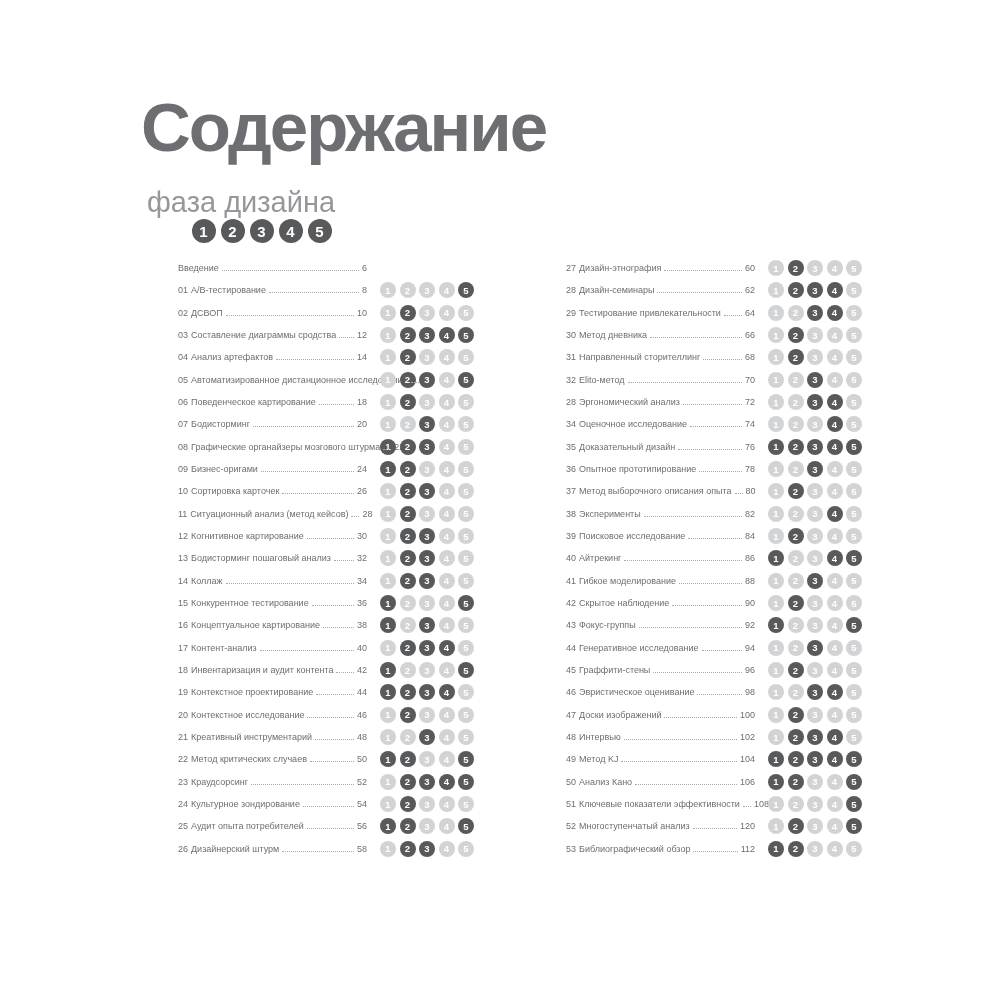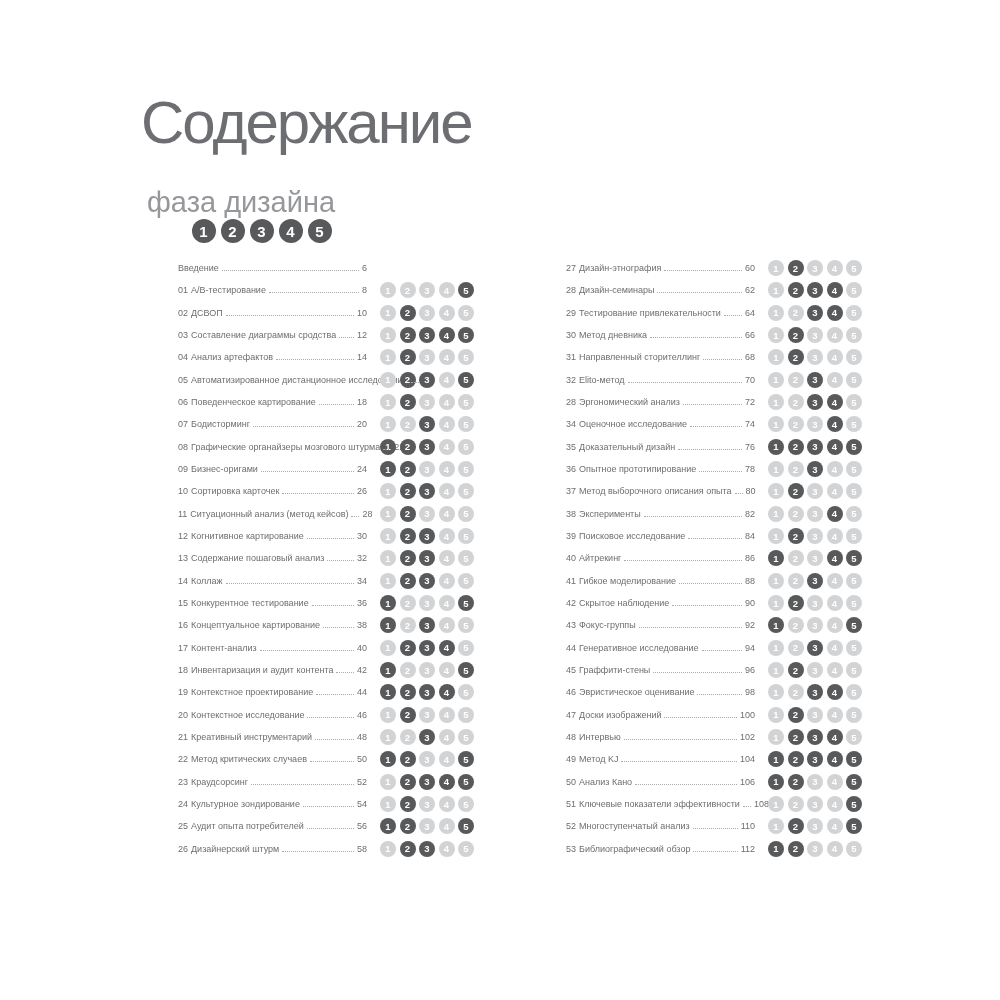--- a/index.html
+++ b/index.html
@@ -16,24 +16,24 @@
   html,body{width:1000px;height:1000px;}
   body{
     background:var(--background);
     font-family:"Liberation Sans","DejaVu Sans",sans-serif;
     overflow:hidden;
   }
   .page{position:relative;width:1000px;height:1000px;background:var(--background);}
 
   .page-title{
     position:absolute;left:141px;top:93px;
-    font-size:60px;line-height:1;
+    font-size:69px;line-height:1;
     color:var(--title);
     letter-spacing:-2px;
-    font-weight:400;
+    font-weight:700;
   }
   .subtitle-row{
     position:absolute;left:147px;top:186px;
     display:flex;align-items:center;flex-direction:column;
   }
   .page-subtitle{
     font-size:29px;color:var(--subtitle);
     letter-spacing:0px;
   }
   .legend-circles{
@@ -281,21 +281,21 @@
             <span class="phase-dot">1</span>
             <span class="phase-dot filled">2</span>
             <span class="phase-dot filled">3</span>
             <span class="phase-dot">4</span>
             <span class="phase-dot">5</span>
           </span>
         </div>
         <div class="toc-row">
           <div class="entry">
             <span class="entry-num">13</span>
-            <span class="entry-label">Содержание пошаговый анализ</span>
+            <span class="entry-label">Бодисторминг пошаговый анализ</span>
             <span class="leader"></span>
             <span class="entry-page">32</span>
           </div>
           <span class="phase-circles">
             <span class="phase-dot">1</span>
             <span class="phase-dot filled">2</span>
             <span class="phase-dot filled">3</span>
             <span class="phase-dot">4</span>
             <span class="phase-dot">5</span>
           </span>
@@ -870,21 +870,21 @@
             <span class="phase-dot">3</span>
             <span class="phase-dot">4</span>
             <span class="phase-dot filled">5</span>
           </span>
         </div>
         <div class="toc-row">
           <div class="entry">
             <span class="entry-num">52</span>
             <span class="entry-label">Многоступенчатый анализ</span>
             <span class="leader"></span>
-            <span class="entry-page">110</span>
+            <span class="entry-page">120</span>
           </div>
           <span class="phase-circles">
             <span class="phase-dot">1</span>
             <span class="phase-dot filled">2</span>
             <span class="phase-dot">3</span>
             <span class="phase-dot">4</span>
             <span class="phase-dot filled">5</span>
           </span>
         </div>
         <div class="toc-row">

